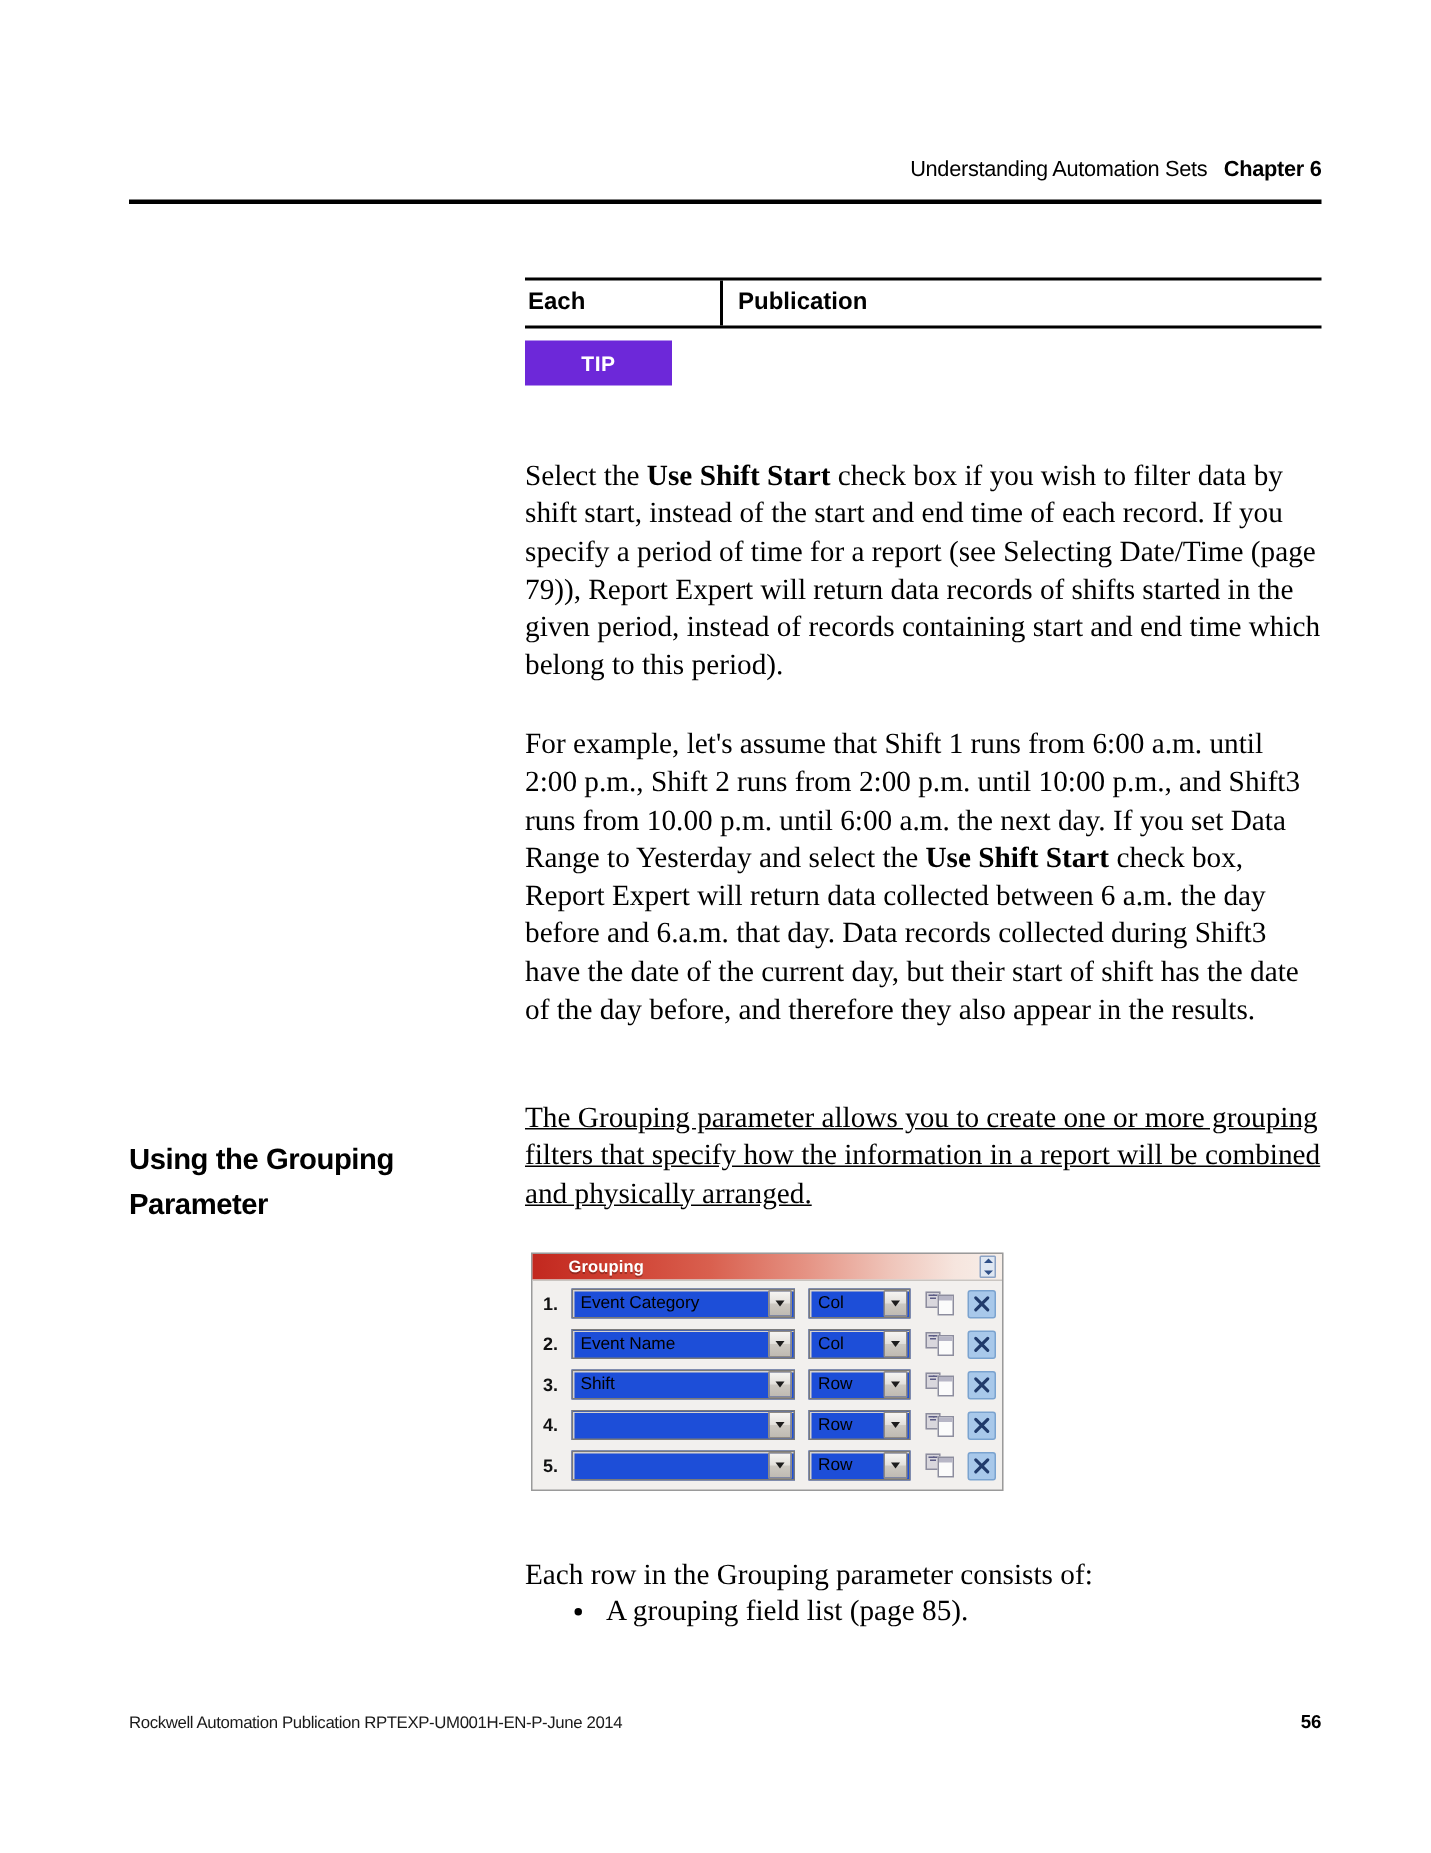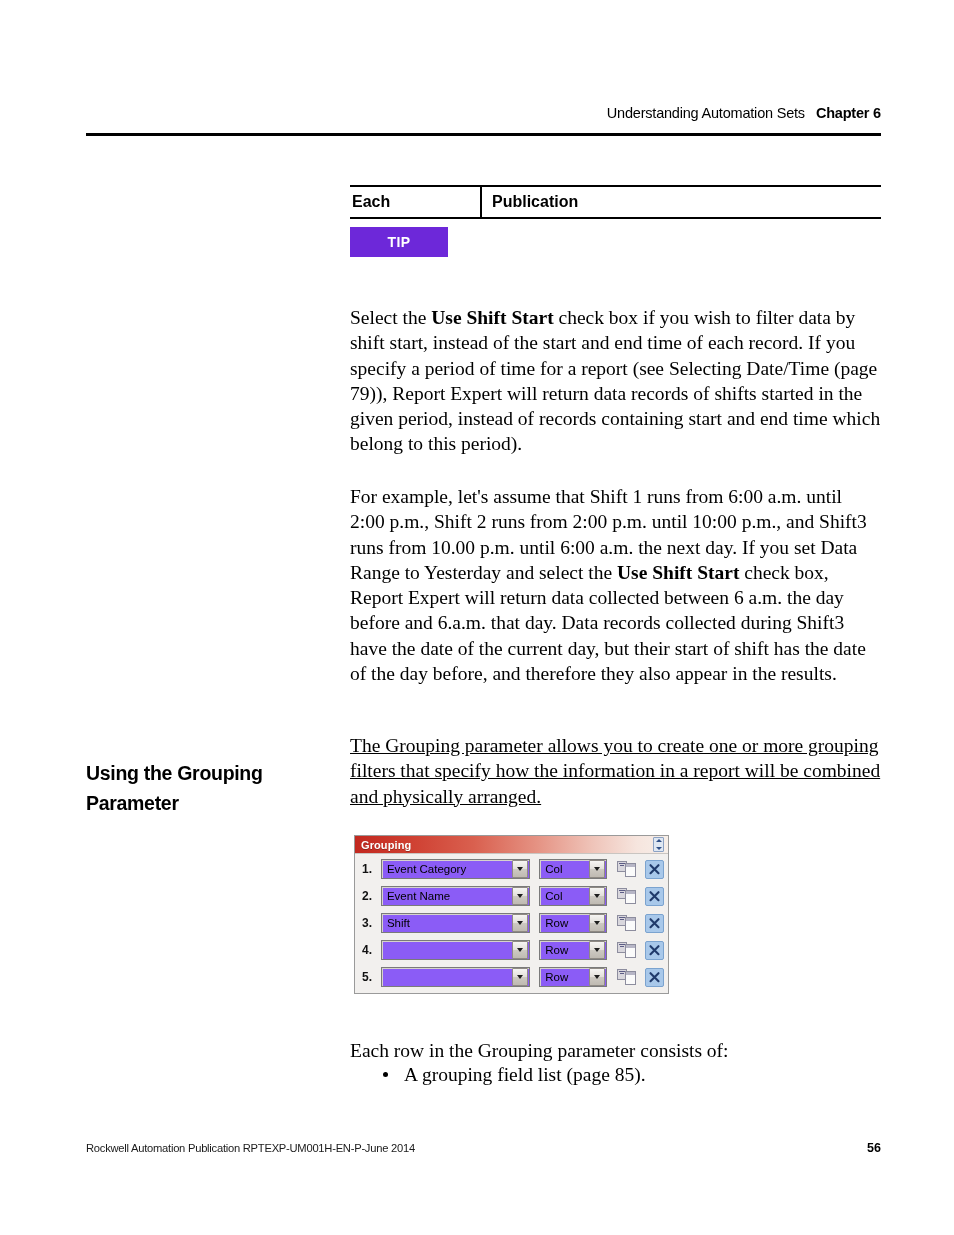--- a/index.html
+++ b/index.html
@@ -191,21 +191,21 @@
     background: linear-gradient(to right, #c2281f 0%, #cf4032 18%, #d9604f 38%, #e59283 58%, #efc4b9 76%, #f6e5de 90%, #f7efe9 100%);
     display: flex;
     align-items: center;
     position: relative;
     border-bottom: 1px solid #c9c5c1;
   }
   .grp-title {
     color: #ffffff;
     font-weight: bold;
     font-size: 11px;
-    padding-left: 6px;
+    padding-left: 24px;
     letter-spacing: 0.1px;
     text-shadow: 0 1px 0 rgba(0,0,0,0.25);
   }
   .grp-spinner {
     position: absolute;
     right: 4px;
     top: 1px;
     width: 11px;
     height: 15px;
     background: #dfe7f2;
@@ -239,21 +239,21 @@
     width: 22px;
     font-size: 12px;
     font-weight: bold;
     color: #111;
     text-align: left;
     padding-left: 3px;
     box-sizing: border-box;
   }
   .combo {
     height: 20px;
-    background: #8b5cf6;
+    background: #1d4ed8;
     border: 1px solid #7a7a7a;
     box-shadow: inset 1px 1px 0 #d6d2cd;
     display: flex;
     align-items: center;
     box-sizing: border-box;
     position: relative;
   }
   .combo .val {
     flex: 1;
     font-size: 11.5px;

